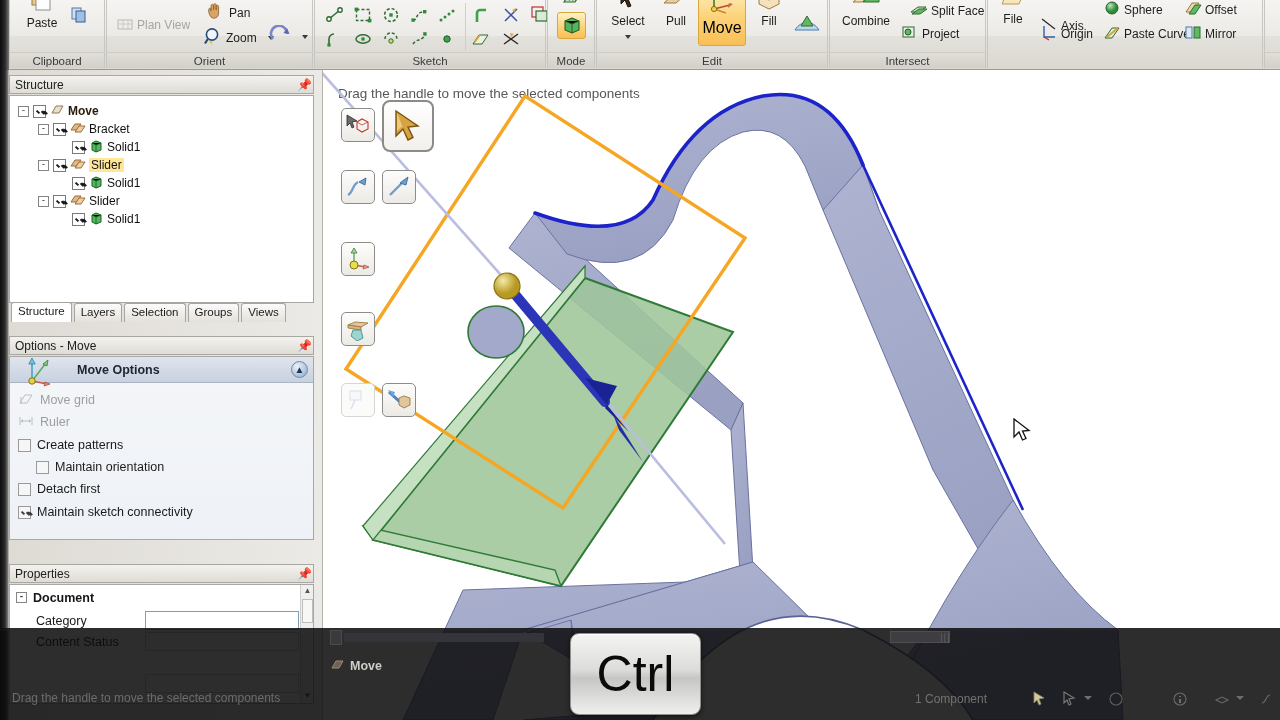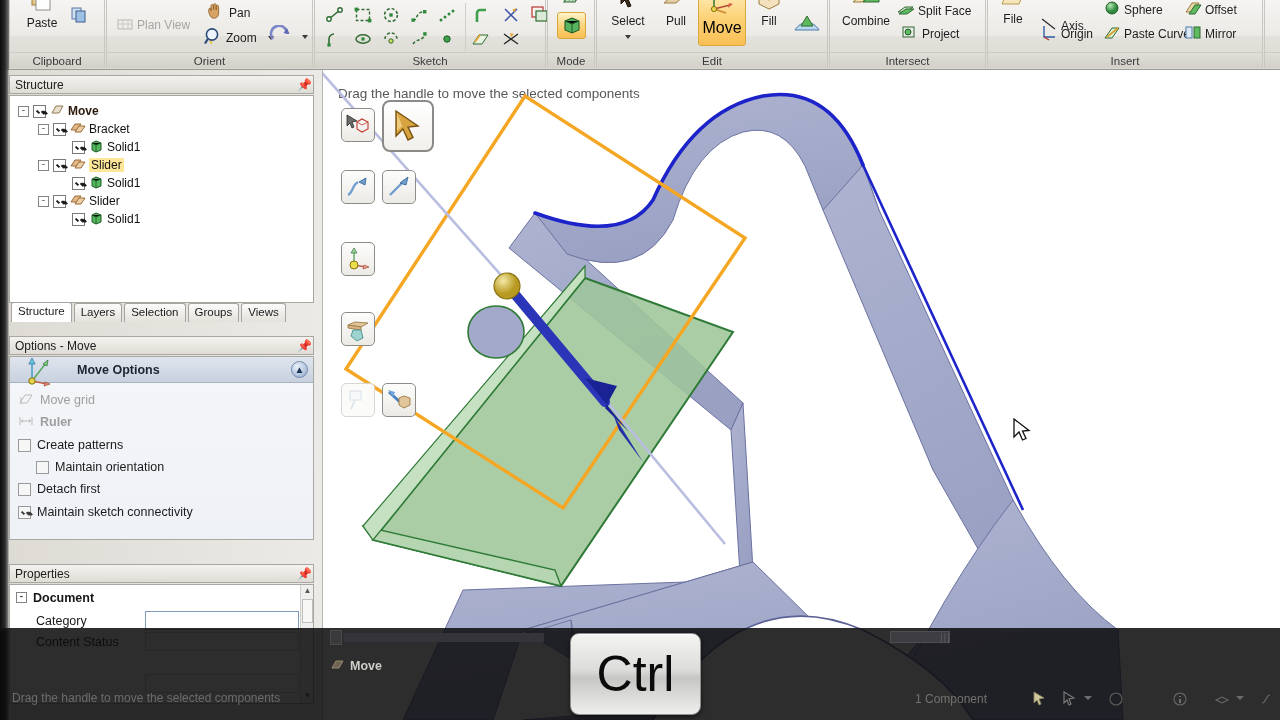--- a/index.html
+++ b/index.html
@@ -458,21 +458,21 @@
       <div class="gbody">
         <div class="btn-big" style="left:4px;top:-14px;width:64px;">
           <span class="ico">
             <svg width="34" height="26" viewBox="0 0 34 26">
                 <path d="M4 16l10-8h9l-10 8z" fill="#f0e0b8" stroke="#9c7c3c"></path>
                 <path d="M14 16l9-8h7v8h-7z" fill="#5fba5f" stroke="#2f6b33"></path>
               </svg>
           </span>
           <span class="lbl">Combine</span>
         </div>
-        <div class="btn-sm" style="left:66px;top:1px;text-align:right;">
+        <div class="btn-sm" style="left:79px;top:1px;text-align:right;">
           <span class="ico">
             <svg width="19" height="17" viewBox="0 0 19 17">
                 <path d="M2 11l7-5h8l-7 5z" fill="#cfe3c9" stroke="#2f6b33"></path>
                 <path d="M3 13l7-5h8l-7 5z" fill="#5fba5f" stroke="#2f6b33"></path>
               </svg>
           </span>
           <span>Split Face</span>
         </div>
         <div class="btn-sm" style="left:70px;top:24px;">
           <span class="ico">
@@ -549,21 +549,20 @@
         <div class="btn-sm" style="left:196px;top:24px;">
           <span class="ico">
             <svg width="18" height="17" viewBox="0 0 18 17">
                 <rect x="2" y="3" width="6" height="11" fill="#dce8f4" stroke="#4a7aa8"></rect>
                 <rect x="10" y="3" width="6" height="11" fill="#5fba5f" stroke="#2f6b33"></rect>
               </svg>
           </span>
           <span>Mirror</span>
         </div>
       </div>
-      <div class="glabel">Insert</div>
     </div>
 
     <div class="grp" style="left:1264px;width:20px;">
       <div class="gbody"></div>
       <div class="glabel"></div>
     </div>
   </div>
 
   <div id="leftdock">
 
@@ -688,21 +687,21 @@
 
       <div class="opt-row dis" style="top:33px;">
         <span class="ico" style="margin-right:6px;">
           <svg width="16" height="15" viewBox="0 0 16 15">
               <path d="M2 12l5-8h7l-5 8z" fill="none" stroke="#bdbdbd"></path>
               <path d="M3 6v7" stroke="#bdbdbd"></path>
             </svg>
         </span>
         <span>Move grid</span>
       </div>
-      <div class="opt-row dis" style="top:55px;font-weight:bold;">
+      <div class="opt-row dis" style="top:55px;">
         <span class="ico" style="margin-right:6px;">
           <svg width="16" height="15" viewBox="0 0 16 15">
               <path d="M2 4v8M14 4v8" stroke="#bdbdbd"></path>
               <path d="M3 8h10" stroke="#bdbdbd"></path>
               <path d="M3 8l2-2v4zM13 8l-2-2v4z" fill="#bdbdbd"></path>
             </svg>
         </span>
         <span>Ruler</span>
       </div>
       <div class="opt-row" style="top:78px;">

